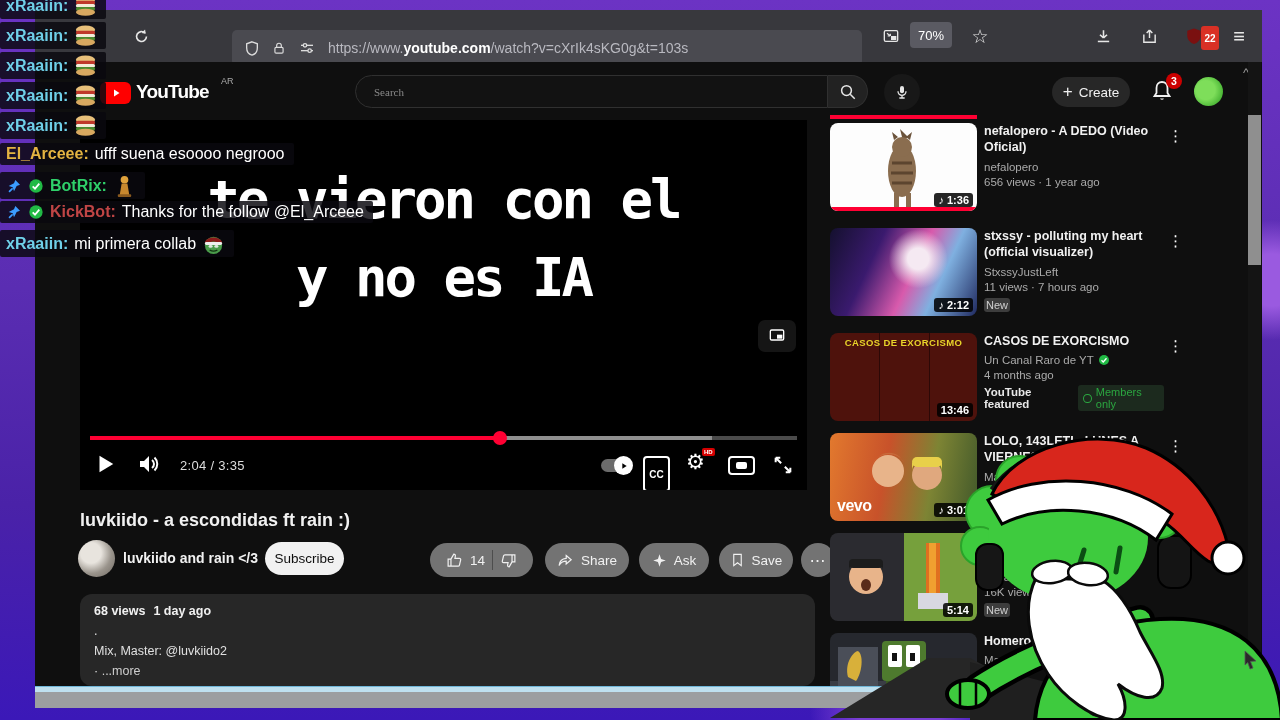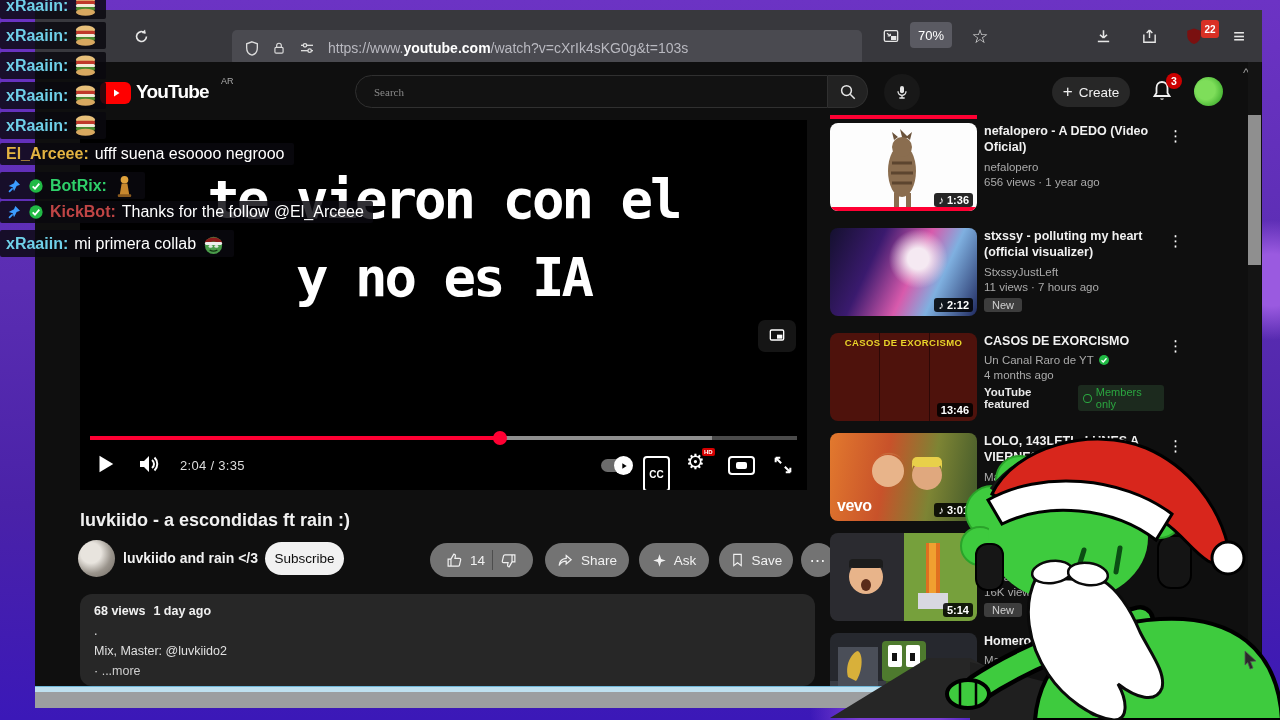--- a/index.html
+++ b/index.html
@@ -16,21 +16,21 @@
 
   
   #browser { left:35px; top:10px; width:1227px; height:698px; background:#0f0f0f; }
   #toolbar { left:0; top:0; width:100%; height:52px; background:#38383d; display:block; }
   .tb-icon { position:absolute; top:13px; width:26px; height:26px; display:flex; align-items:center; justify-content:center; color:#e6e6e6; }
   #urlbar { position:absolute; left:197px; top:20px; width:630px; height:36px; background:#4a4a50; border-radius:5px; display:flex; align-items:center; padding-left:12px; gap:12px; }
   #urlbar svg { flex:0 0 auto; }
   .url-text { font-size:14px; color:#b9b9c0; white-space:nowrap; overflow:hidden; }
   .url-text .domain { color:#fff; font-weight:bold; }
   #zoom-chip { position:absolute; left:875px; top:12px; height:26px; padding:0 8px; background:#5a5a62; border-radius:4px; color:#fff; font-size:13px; display:flex; align-items:center; }
-  #adblock-badge { position:absolute; left:1166px; top:10px; min-width:18px; height:18px; background:#d93025; color:#fff; font-size:10px; font-weight:bold; border-radius:3px; display:flex; align-items:center; justify-content:center; padding:0 2px; }
+  #adblock-badge { position:absolute; left:1166px; top:16px; min-width:18px; height:24px; background:#d93025; color:#fff; font-size:10px; font-weight:bold; border-radius:3px; display:flex; align-items:center; justify-content:center; padding:0 2px; }
   .menu-glyph { font-size:20px; color:#e6e6e6; }
 
   
   #page { left:0; top:52px; width:1227px; height:624px; background:#0f0f0f; overflow:hidden; }
 
   
   #yt-logo-box { left:65px; top:20px; width:31px; height:22px; background:#ff0000; border-radius:6px; display:flex; align-items:center; justify-content:center; }
   #yt-logo-text { left:101px; top:19px; font-size:19px; font-weight:bold; color:#fff; letter-spacing:-0.8px; }
   #yt-logo-country { left:186px; top:14px; font-size:9px; color:#aaa; }
   #search-bar { left:320px; top:13px; width:473px; height:33px; background:#121212; border:1px solid #303030; border-radius:17px 0 0 17px; display:flex; align-items:center; padding-left:18px; }
@@ -89,21 +89,21 @@
 
   
   #sidebar { left:795px; top:0; width:430px; height:624px; }
   #leftover-redbar { left:0; top:53px; width:147px; height:4px; background:#f03; }
   .sb-item { position:absolute; left:0; width:430px; }
   .sb-thumb { position:absolute; left:0; top:0; width:147px; height:88px; border-radius:8px; overflow:hidden; }
   .sb-text { position:absolute; left:154px; top:0; width:180px; }
   .sb-title { font-size:12.5px; font-weight:bold; color:#f1f1f1; line-height:1.3; max-height:33px; overflow:hidden; }
   .sb-ch { font-size:11.5px; color:#aaa; margin-top:5px; display:flex; align-items:center; gap:4px; }
   .sb-meta { font-size:11.5px; color:#aaa; margin-top:3px; }
-  .sb-badge { display:inline-block; background:#3d3d3d; color:#cfcfcf; font-size:11px; border-radius:3px; padding:1px 8px; margin-top:5px; }
+  .sb-badge { display:inline-block; background:#3d3d3d; color:#cfcfcf; font-size:11px; border-radius:3px; padding:1px 2px; margin-top:5px; }
   .sb-dots { position:absolute; left:338px; top:4px; color:#fff; font-size:15px; }
   .dur { position:absolute; right:4px; bottom:4px; background:rgba(0,0,0,.85); color:#fff; font-size:11px; font-weight:bold; padding:1px 4px; border-radius:3px; }
   .watched { position:absolute; left:0; bottom:0; width:100%; height:4px; background:#f03; }
   .featured-row { margin-top:4px; display:flex; align-items:center; gap:6px; }
   .featured-label { font-size:11.5px; font-weight:bold; color:#e8e8e8; }
   .members { display:flex; align-items:center; gap:4px; background:#1c2a1e; border-radius:3px; padding:1px 5px; color:#2ba640; font-size:11px; }
   .members i { width:9px; height:9px; border:1.5px solid #2ba640; border-radius:50%; display:inline-block; }
   .thumb-text-yellow { position:absolute; left:0; top:4px; width:100%; text-align:center; color:#e8d42a; font-size:9.5px; font-weight:bold; letter-spacing:0.4px; }
   .vevo { position:absolute; left:7px; bottom:6px; color:#fff; font-size:16px; font-weight:bold; letter-spacing:-0.5px; }
 

